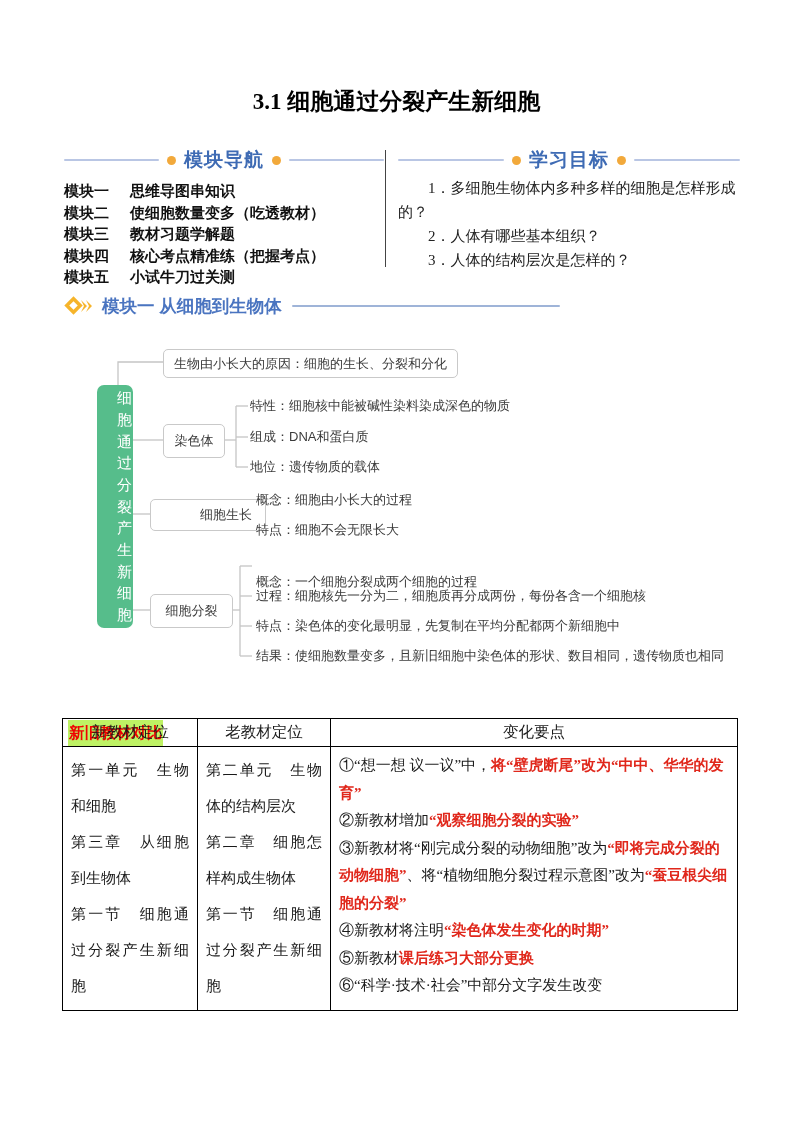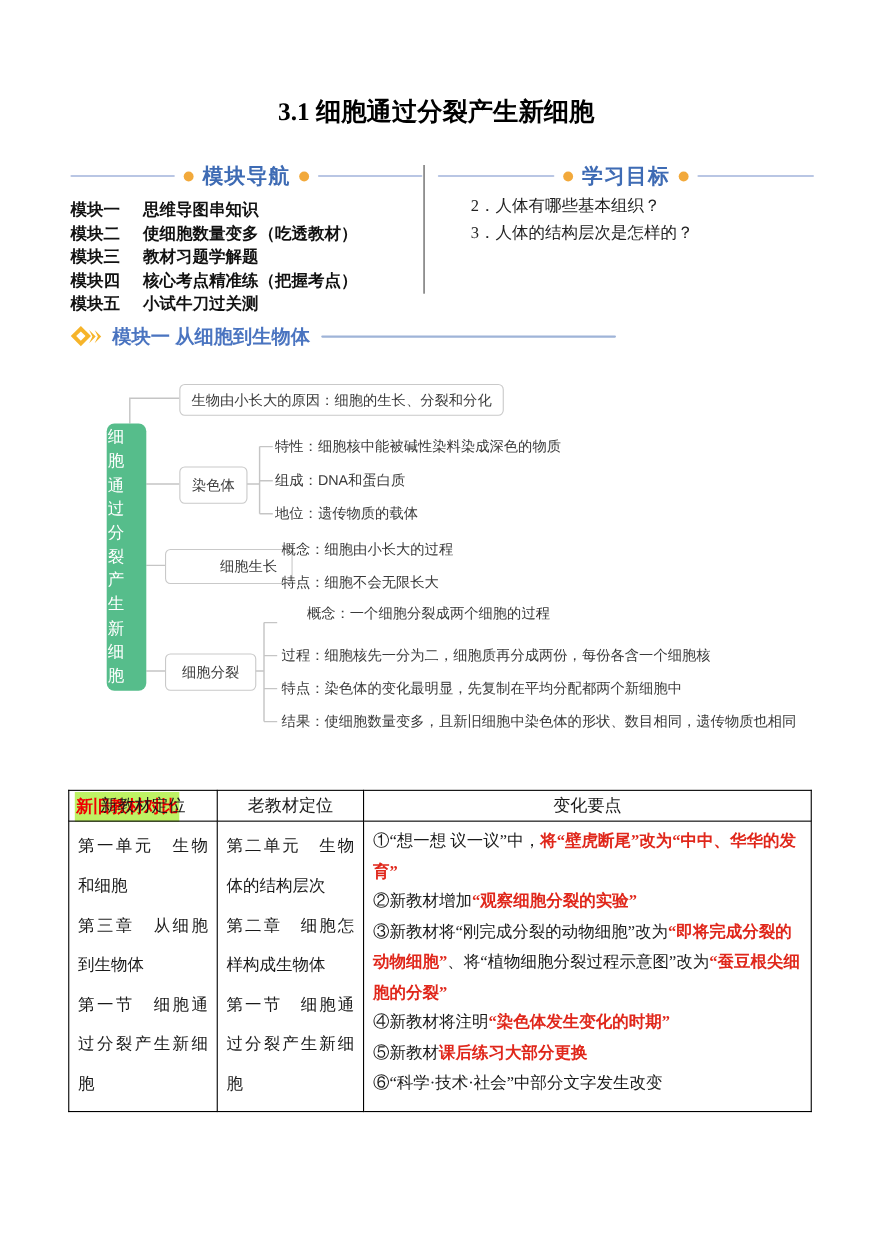--- a/index.html
+++ b/index.html
@@ -30,21 +30,21 @@
   .section-hdr{position:absolute;left:64px;top:294px;display:flex;align-items:center;}
   .section-hdr .stitle{font-family:"Liberation Sans",sans-serif;font-weight:bold;
                        font-size:17.5px;color:#4a74c0;margin:0 10px 0 8px;}
   .section-hdr .sline{width:268px;height:2px;background:#9fb4d8;border-radius:2px;}
 
   
   .mindmap{position:absolute;left:0;top:340px;width:793px;height:345px;
            font-family:"Liberation Sans",sans-serif;}
   .mindmap svg{position:absolute;left:0;top:0;}
   .mm-root{position:absolute;left:97px;top:45px;width:36px;height:243px;background:#56bd8b;
-           border-radius:7px;display:flex;align-items:center;justify-content:flex-start;}
+           border-radius:7px;display:flex;align-items:center;justify-content:flex-end;}
   .mm-root span{display:block;width:17px;word-break:break-all;color:#fff;font-size:15px;
                 line-height:21.7px;text-align:center;}
   .mm-box{position:absolute;background:#fff;border:1px solid #c9c9c9;border-radius:5px;
           font-size:13px;color:#3a3a3a;display:flex;align-items:center;justify-content:center;}
   .mm-leaf{position:absolute;font-size:13px;color:#3a3a3a;line-height:18px;white-space:nowrap;}
 
   
   .cmp-label{position:absolute;left:68px;top:720px;background:#bef264;color:#f00000;
              font-weight:bold;font-size:15.5px;padding:3px 1px;}
   .cmp-table{position:absolute;left:62px;top:718px;border-collapse:collapse;table-layout:fixed;}
@@ -98,20 +98,21 @@
 
   <div class="goals-block">
     <div class="mini-hdr">
       <div class="hline"></div>
       <div class="dot"></div>
       <div class="hdr-text">学习目标</div>
       <div class="dot"></div>
       <div class="hline"></div>
     </div>
     <div class="goal-items">
+      <div class="goal-item">1．多细胞生物体内多种多样的细胞是怎样形成的？</div>
       <div class="goal-item">2．人体有哪些基本组织？</div>
       <div class="goal-item">3．人体的结构层次是怎样的？</div>
     </div>
   </div>
 
   <div class="section-hdr">
     <svg width="30" height="20" viewBox="0 0 30 20">
       <rect x="3" y="3" width="13" height="13" transform="rotate(45 9.5 9.5)" fill="#f6b42a"></rect>
       <rect x="6.5" y="6.5" width="6" height="6" transform="rotate(45 9.5 9.5)" fill="#fff"></rect>
       <path d="M17 4 L23 10 L17 16 L20 10 Z" fill="#f6b42a"></path>
@@ -153,21 +154,21 @@
     <div class="mm-box" style="left:163px;top:84px;width:60px;height:32px;">染色体</div>
     <div class="mm-leaf" style="left:250px;top:57px;">特性：细胞核中能被碱性染料染成深色的物质</div>
     <div class="mm-leaf" style="left:250px;top:88px;">组成：DNA和蛋白质</div>
     <div class="mm-leaf" style="left:250px;top:118px;">地位：遗传物质的载体</div>
 
     <div class="mm-box" style="left:150px;top:159px;width:78px;height:30px;padding-left:36px;">细胞生长</div>
     <div class="mm-leaf" style="left:256px;top:151px;">概念：细胞由小长大的过程</div>
     <div class="mm-leaf" style="left:256px;top:181px;text-align:center;">特点：细胞不会无限长大</div>
 
     <div class="mm-box" style="left:150px;top:254px;width:81px;height:32px;">细胞分裂</div>
-    <div class="mm-leaf" style="left:256px;top:209px;margin-left:23px;">概念：一个细胞分裂成两个细胞的过程</div>
+    <div class="mm-leaf" style="left:256px;top:233px;">概念：一个细胞分裂成两个细胞的过程</div>
     <div class="mm-leaf" style="left:256px;top:247px;">过程：细胞核先一分为二，细胞质再分成两份，每份各含一个细胞核</div>
     <div class="mm-leaf" style="left:256px;top:277px;">特点：染色体的变化最明显，先复制在平均分配都两个新细胞中</div>
     <div class="mm-leaf" style="left:256px;top:307px;">结果：使细胞数量变多，且新旧细胞中染色体的形状、数目相同，遗传物质也相同</div>
   </div>
 
   <div class="cmp-label">新旧教材对比</div>
 
   <table class="cmp-table">
     <colgroup>
         <col style="width:135px">

